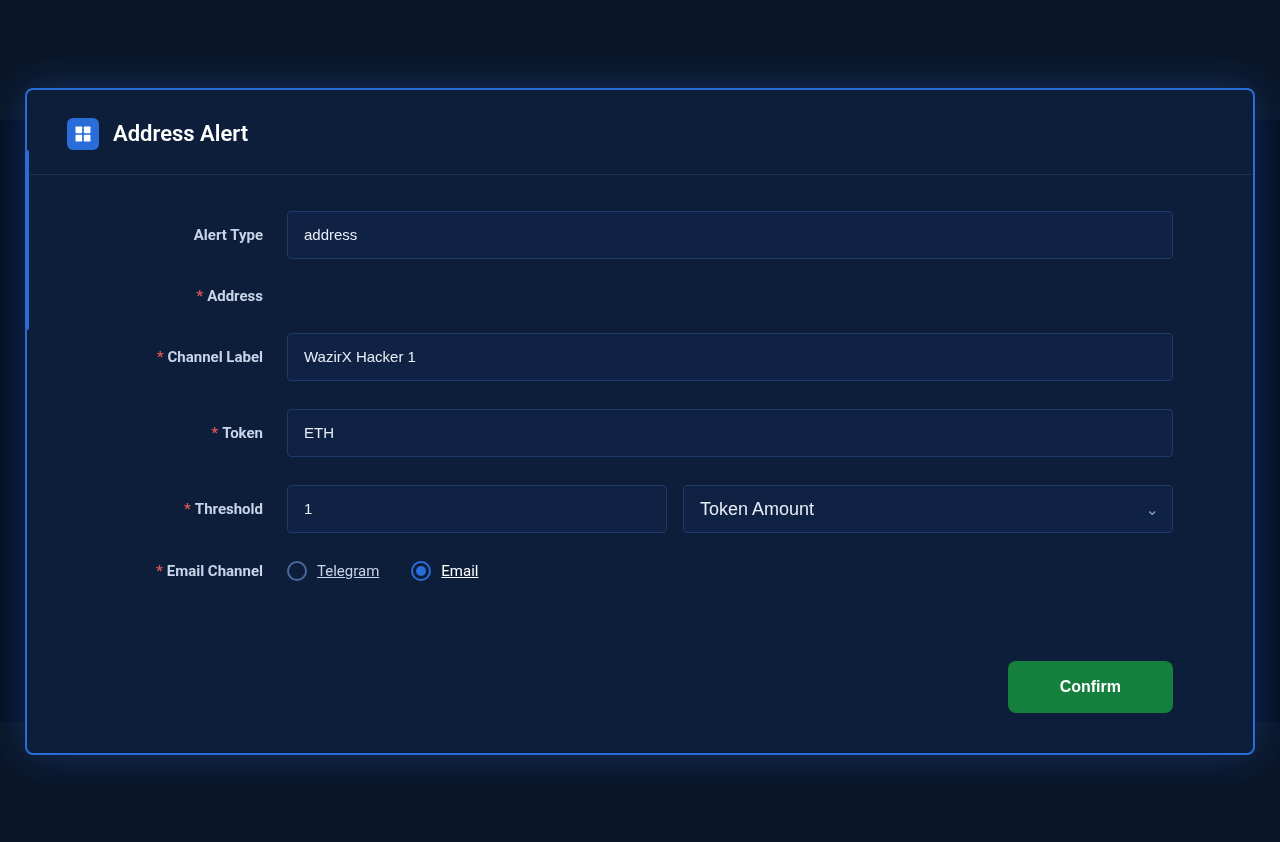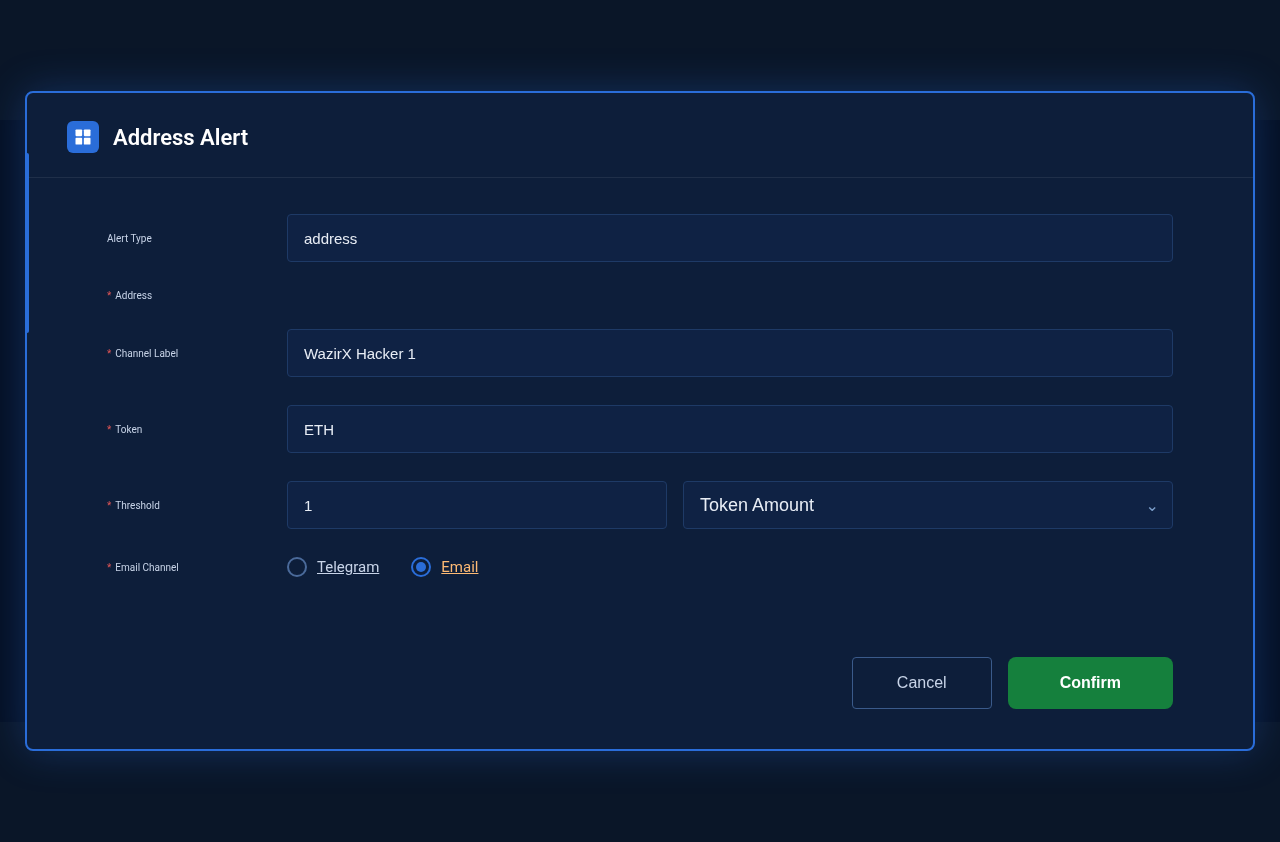--- a/index.html
+++ b/index.html
@@ -74,24 +74,24 @@
     }
 
     .form-row {
       display: flex;
       align-items: center;
       margin-bottom: 28px;
     }
 
     .form-label {
       width: 180px;
-      text-align: left;
+      text-align: right;
       color: #c8d4e8;
-      font-size: 10px;
-      font-weight: 400;
+      font-size: 15px;
+      font-weight: 700;
       padding-right: 24px;
       flex-shrink: 0;
     }
 
     .required-star {
       color: #e05555;
       margin-right: 4px;
     }
 
     .form-input {
@@ -195,21 +195,21 @@
       background: #2a6dd9;
     }
 
     .radio-label {
       color: #c8d4e8;
       font-size: 15px;
       text-decoration: underline;
     }
 
     .radio-label.selected {
-      color: #fdba74;
+      color: #ffffff;
     }
 
     .dialog-footer {
       display: flex;
       justify-content: flex-end;
       gap: 16px;
       padding: 0 80px 40px 80px;
       margin-top: 12px;
     }
 
@@ -327,17 +327,16 @@
               <div class="radio-inner"></div>
             </div>
             <span class="radio-label selected">Email</span>
           </div>
         </div>
       </div>
 
     </div>
 
     <div class="dialog-footer">
-      <button class="btn-cancel">Cancel</button>
       <button class="btn-confirm">Confirm</button>
     </div>
   </div>
 </div>
 
 </body></html>

